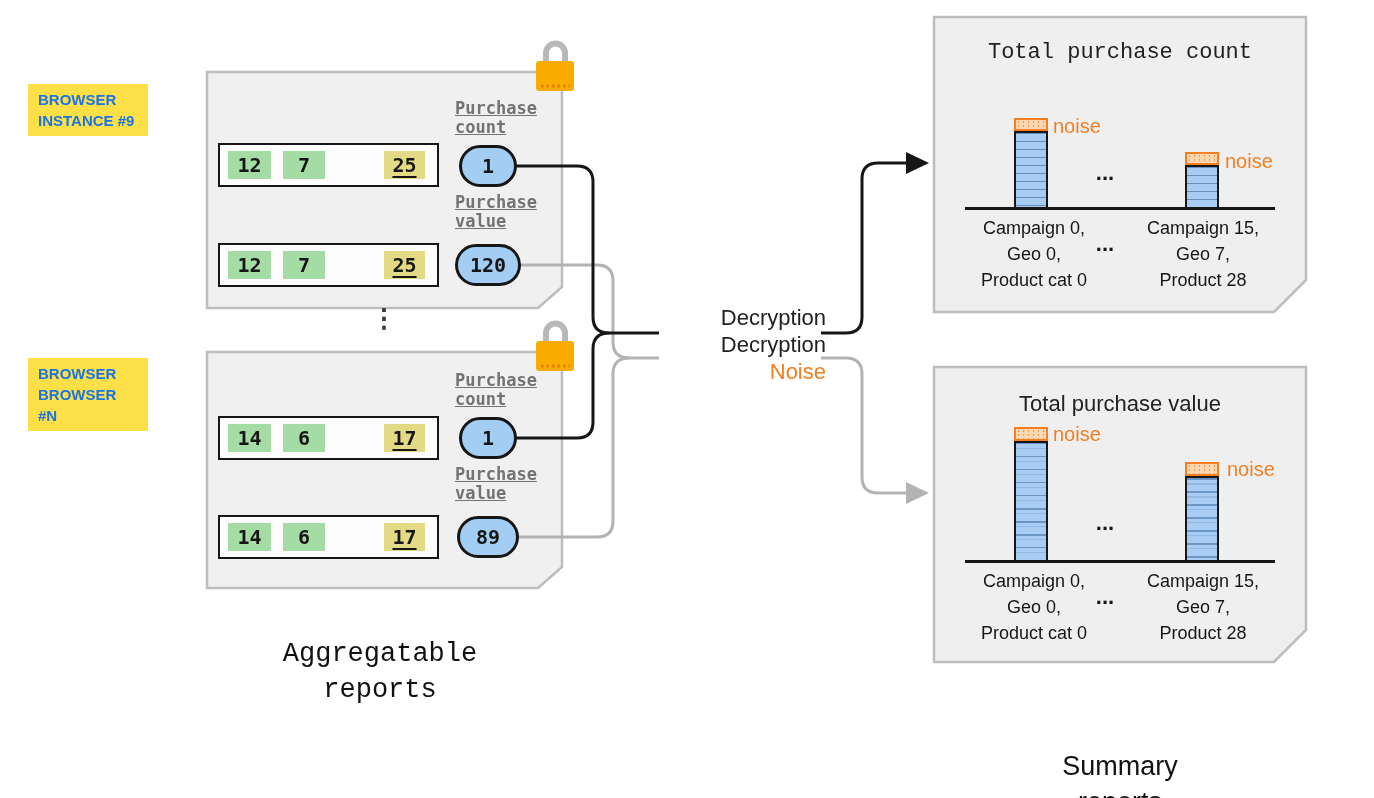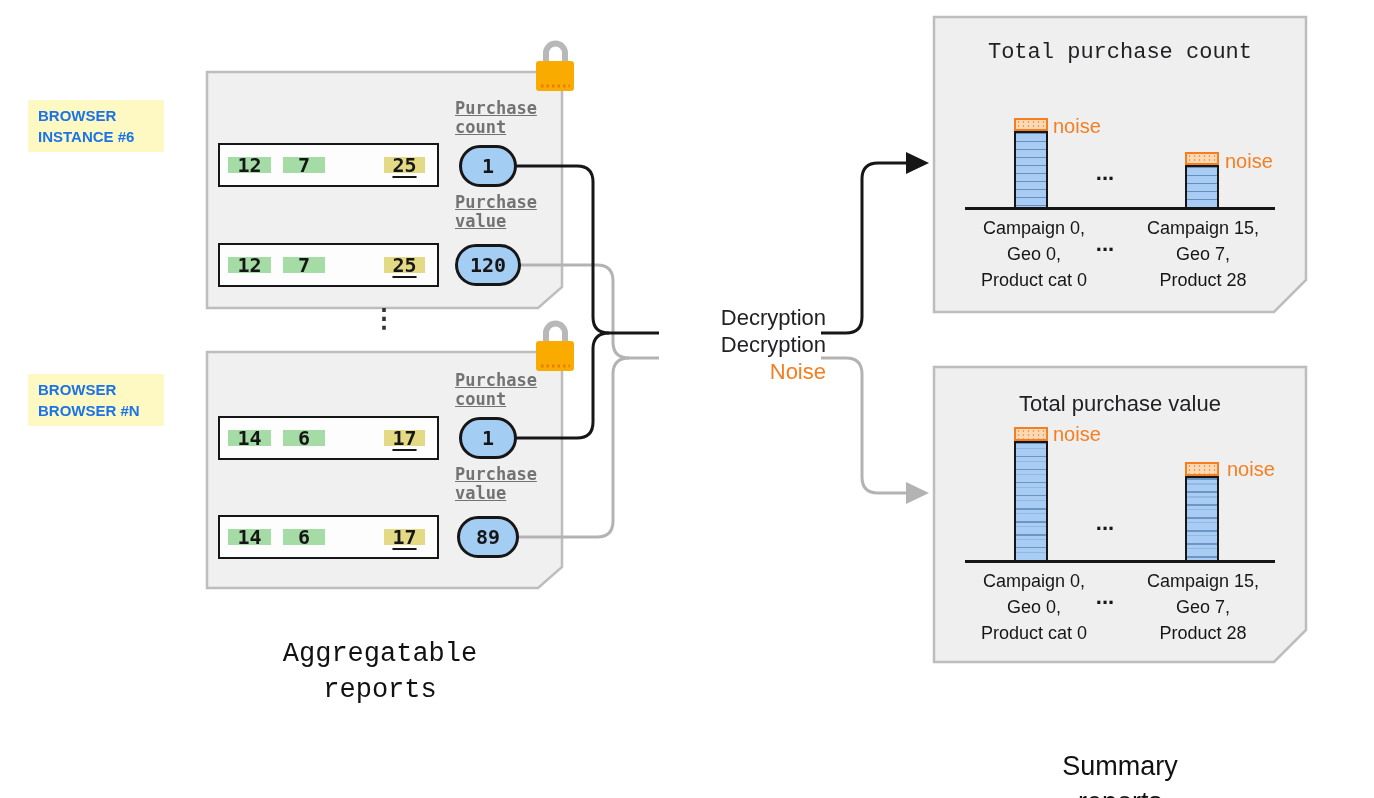--- a/index.html
+++ b/index.html
@@ -1,27 +1,27 @@
 <!DOCTYPE html>
 <html><head>
 <meta charset="utf-8">
 <style>
   html,body{margin:0;padding:0;background:#fff;}
   #stage{position:relative;width:1374px;height:798px;background:#ffffff;overflow:hidden;
          font-family:"Liberation Sans",sans-serif;color:#202124;}
   svg{position:absolute;left:0;top:0;}
 
   
-  .badge{position:absolute;background:#fef9c3;color:#1a73e8;
-         font:bold 15px/21px "Liberation Sans",sans-serif;padding:5px 10px;width:136px;box-sizing:border-box;margin-top:16px;}
+  .badge{position:absolute;background:#fde047;color:#1a73e8;
+         font:bold 15px/21px "Liberation Sans",sans-serif;padding:5px 10px;width:120px;box-sizing:border-box;}
 
   
   .row{position:absolute;width:221px;height:44px;background:#fdfdfd;border:2px solid #161616;
        box-sizing:border-box;display:flex;align-items:center;padding-left:8px;}
-  .cell{height:16px;display:flex;align-items:center;justify-content:center;
+  .cell{height:28px;display:flex;align-items:center;justify-content:center;
         font:600 20px "DejaVu Sans Mono",monospace;color:#161616;}
   .c1{width:43px;}.c2{width:42px;margin-left:12px;}
   .c3{width:41px;margin-left:auto;margin-right:12px;}
   .green{background:#a5dba5;}
   .yellow{background:#e4da86;}
   .u{text-decoration:underline;text-underline-offset:4px;text-decoration-thickness:2px;}
 
   .metric-label{position:absolute;font:bold 17px/19px "DejaVu Sans Mono",monospace;color:#737373;text-decoration:underline;}
   .oval{position:absolute;background:#a4cdf4;border:3px solid #161616;border-radius:21px;
         box-sizing:border-box;display:flex;align-items:center;justify-content:center;
@@ -83,21 +83,21 @@
 
     <g>
       <path d="M 546 343 v-10 a 9.5 9.5 0 0 1 19 0 v10" fill="none" stroke="#b8b8b8" stroke-width="6"></path>
       <rect x="536" y="341" width="38" height="30" rx="3" fill="#f9ab00"></rect>
       <line x1="541" y1="366" x2="570" y2="366" stroke="#e87e00" stroke-width="3" stroke-dasharray="2.5 3"></line>
     </g>
   </svg>
 
   <div class="badge" style="left:28px;top:84px;">
     <div>BROWSER</div>
-    <div>INSTANCE #6</div>
+    <div>INSTANCE #9</div>
   </div>
   <div class="badge" style="left:28px;top:358px;">
     <div>BROWSER</div>
     <div>BROWSER #N</div>
   </div>
 
   <div class="row" style="left:218px;top:143px;">
     <span class="cell green c1">12</span>
     <span class="cell green c2">7</span>
     <span class="cell yellow c3 u">25</span>

